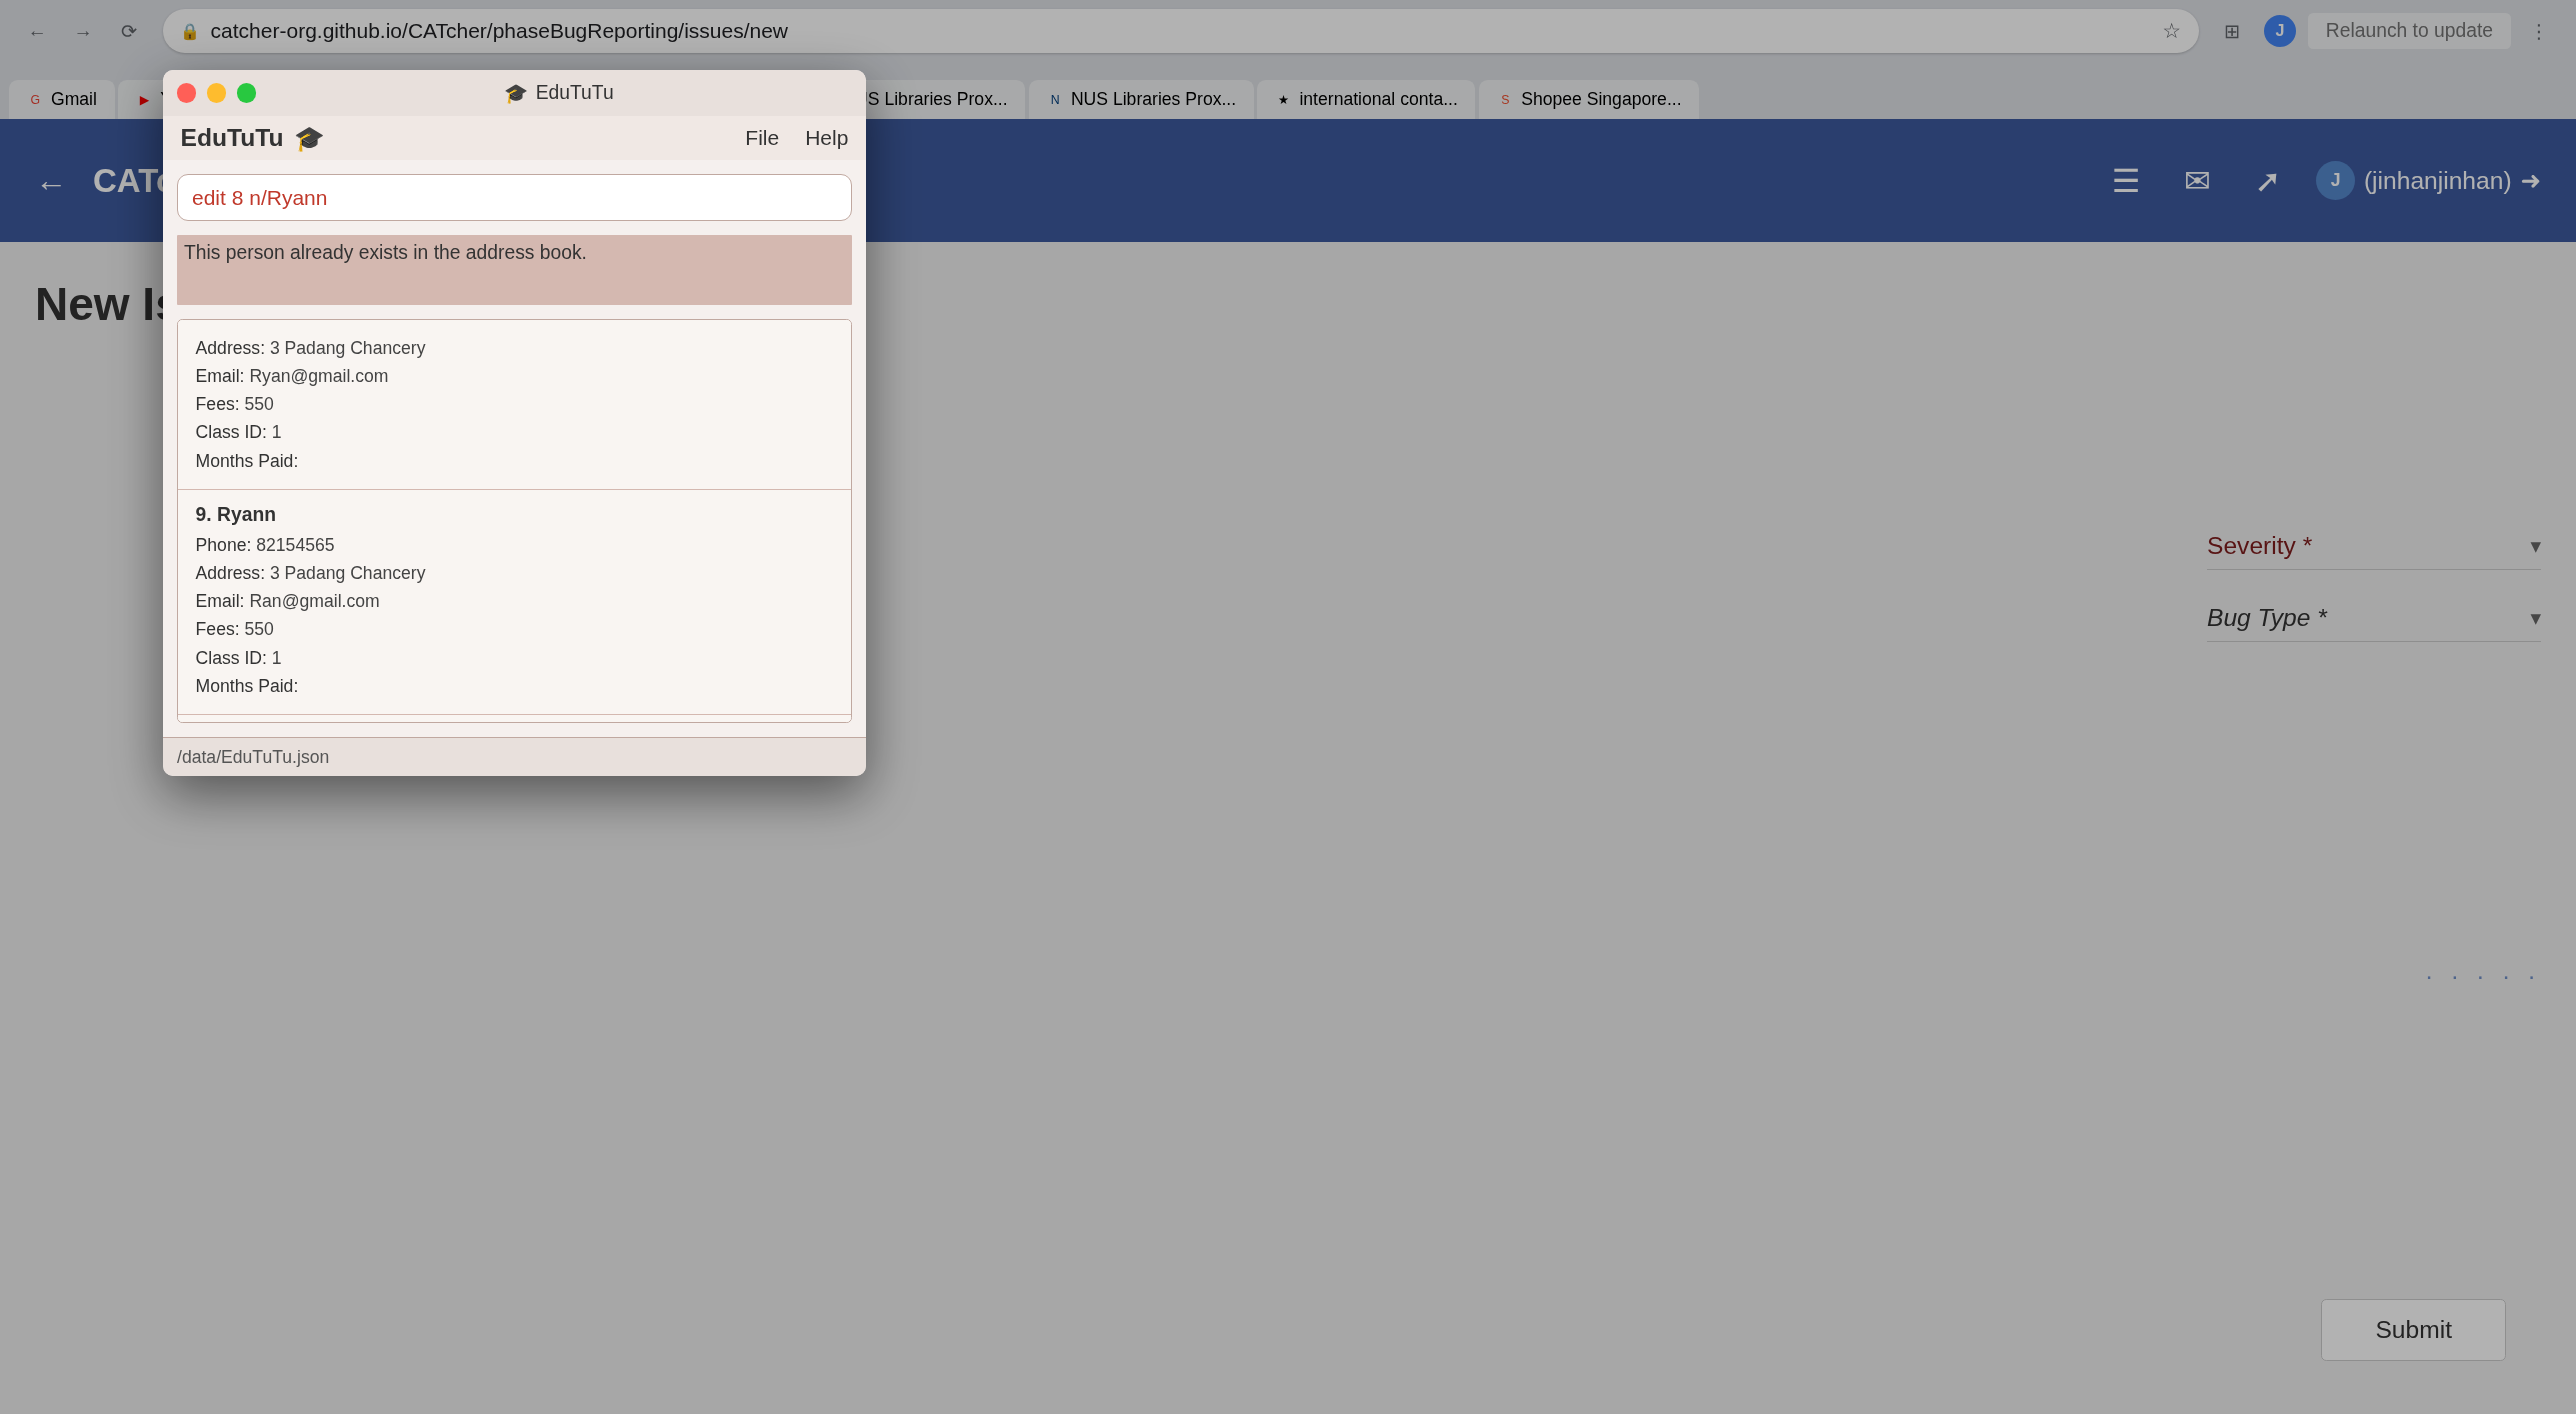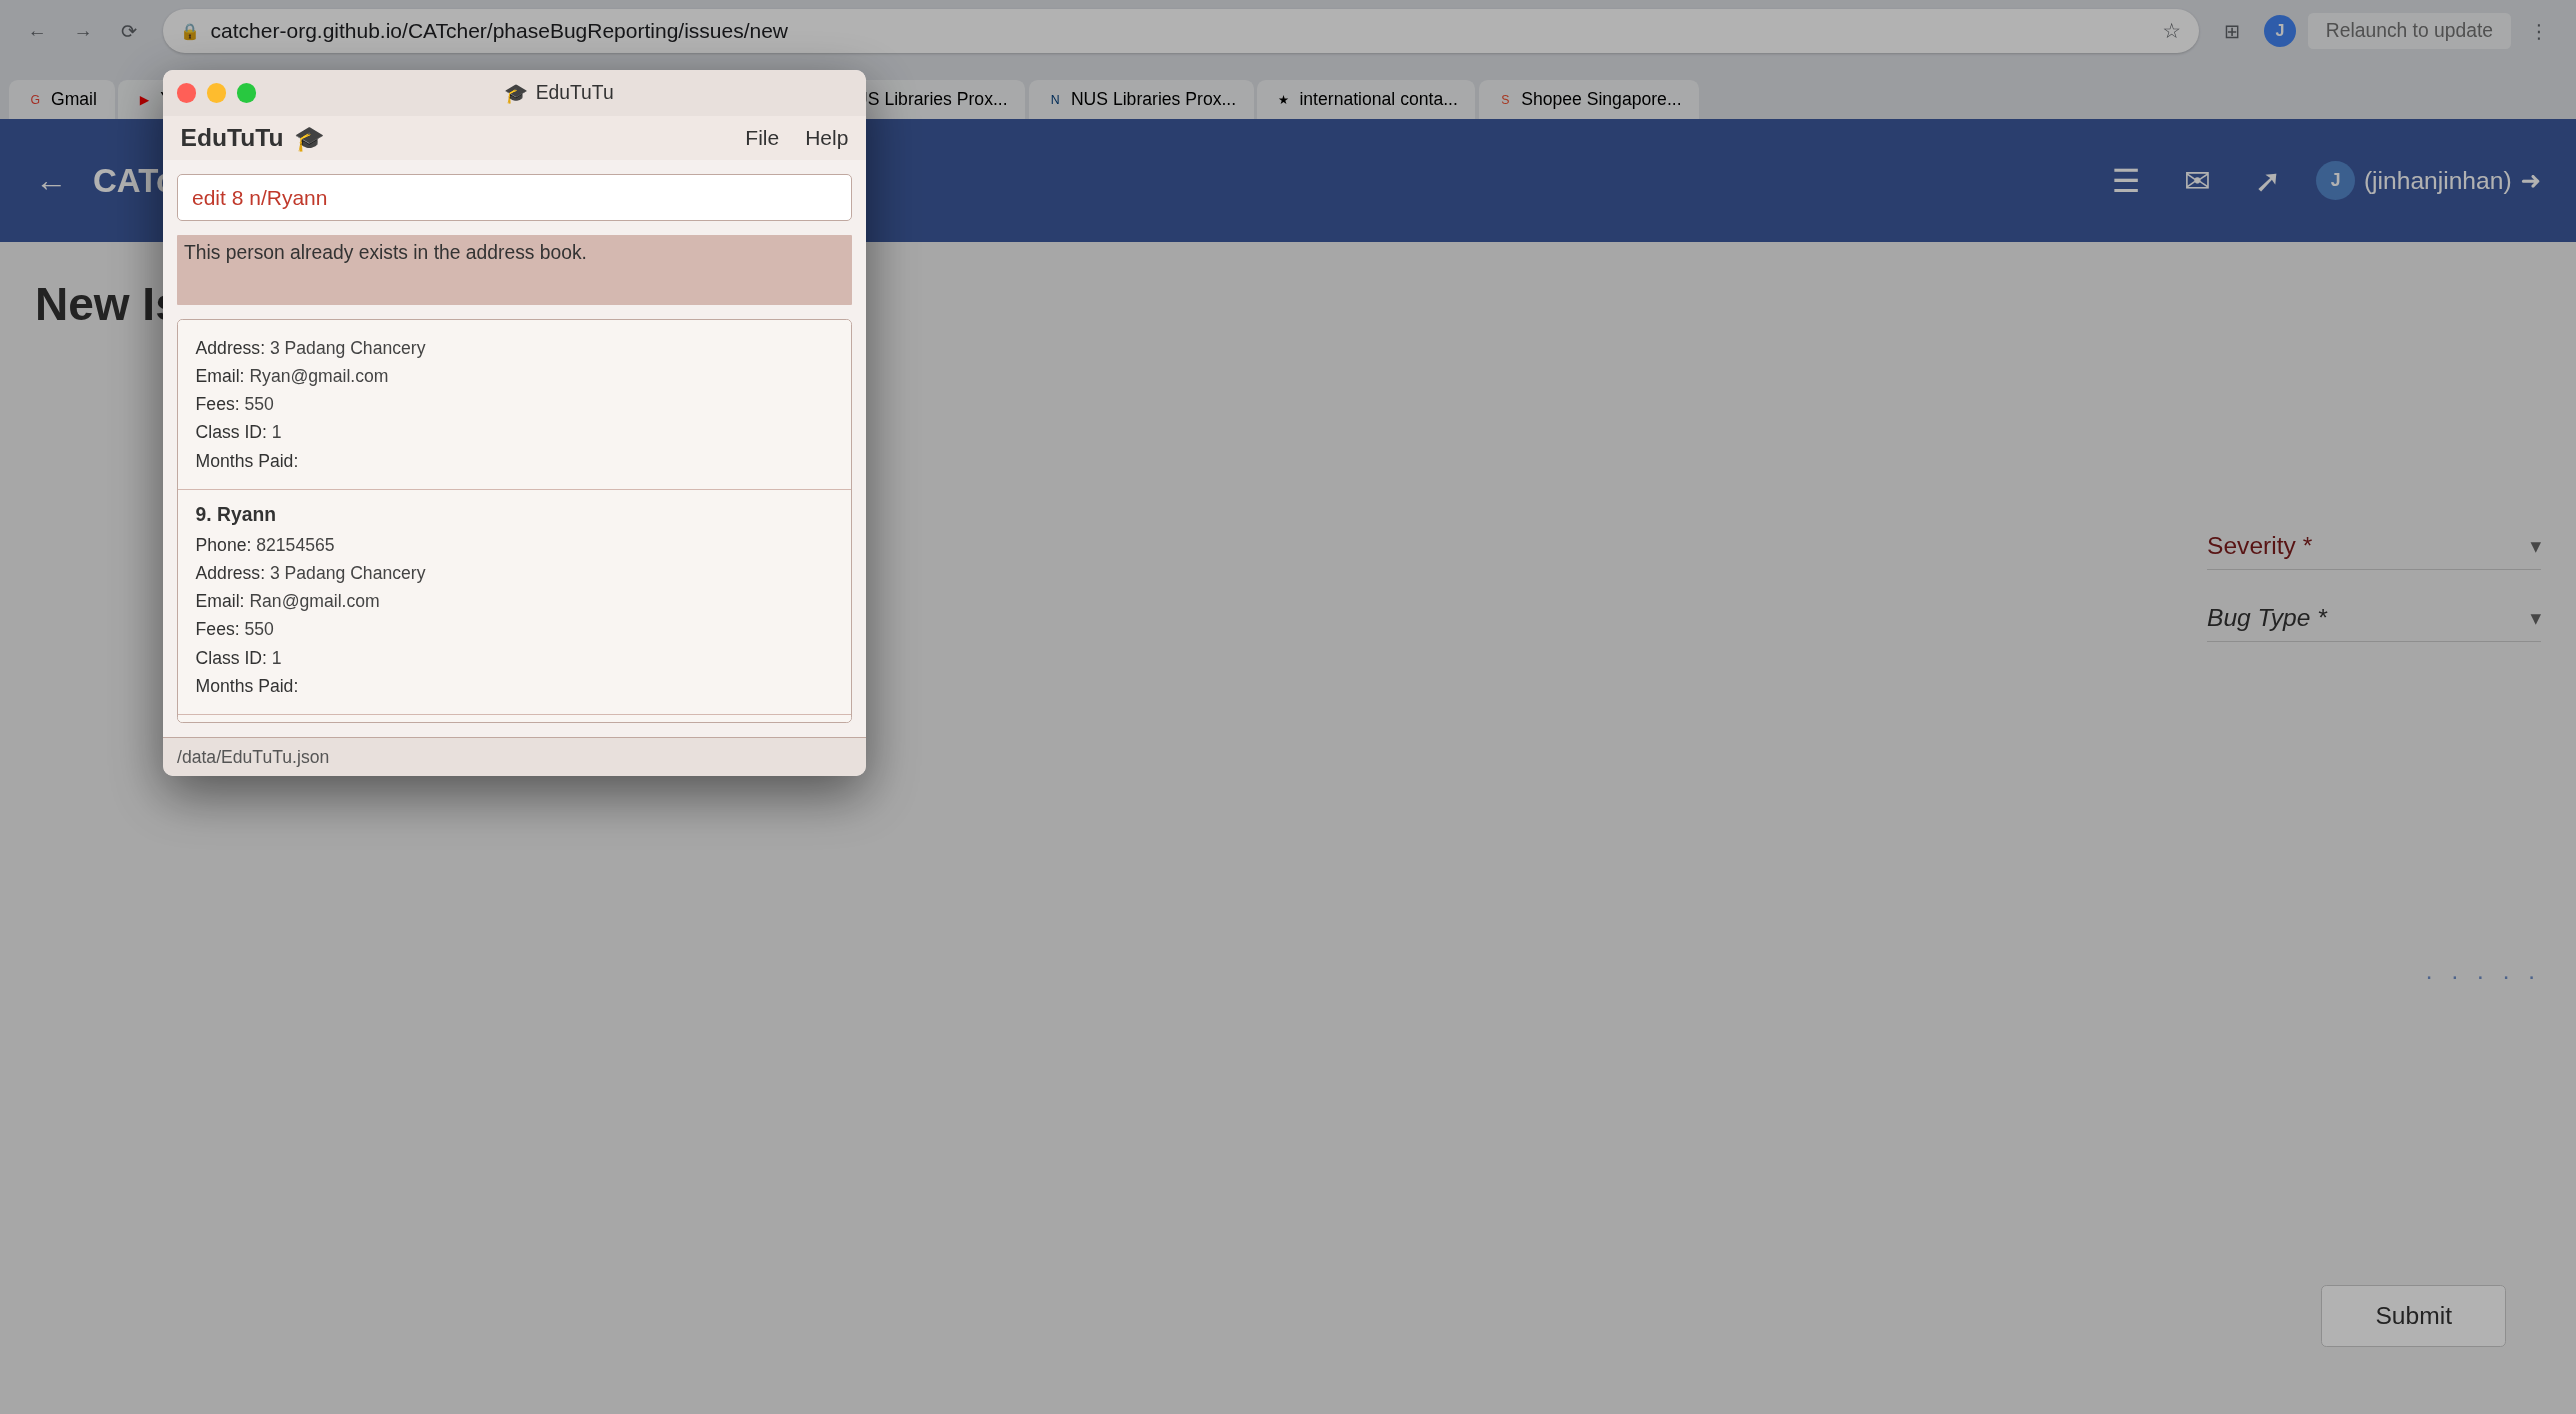--- a/index.html
+++ b/index.html
@@ -361,21 +361,21 @@
     .menu-item {
       font-size: 21px;
       color: #333;
       cursor: pointer;
     }
 
     
     .command-input {
       border: 1.8px solid #c0a8a0;
       margin: 14px;
-      border-radius: 5px;
+      border-radius: 11px;
       background: white;
     }
 
     .command-input input {
       width: 100%;
       padding: 10.5px 14px;
       font-size: 21px;
       border: none;
       outline: none;
       background: transparent;
@@ -564,21 +564,21 @@
     </div>
     <div class="bugtype-dropdown">
       <span class="bugtype-label">Bug Type *</span>
       <span class="dropdown-arrow">▾</span>
     </div>
   </div>
 
   <div class="dotted-suggestion">· · · · ·</div>
 </div>
 
-<button class="submit-btn" style="position:fixed;bottom:67px;right:70px;z-index:50;">Submit</button>
+<button class="submit-btn" style="position:fixed;bottom:53px;right:70px;z-index:50;">Submit</button>
 
 <div class="modal-overlay"></div>
 
 <div class="app-window">
 
   <div class="app-titlebar">
     <div class="traffic-light traffic-red"></div>
     <div class="traffic-light traffic-yellow"></div>
     <div class="traffic-light traffic-green"></div>
     <div class="window-title">

